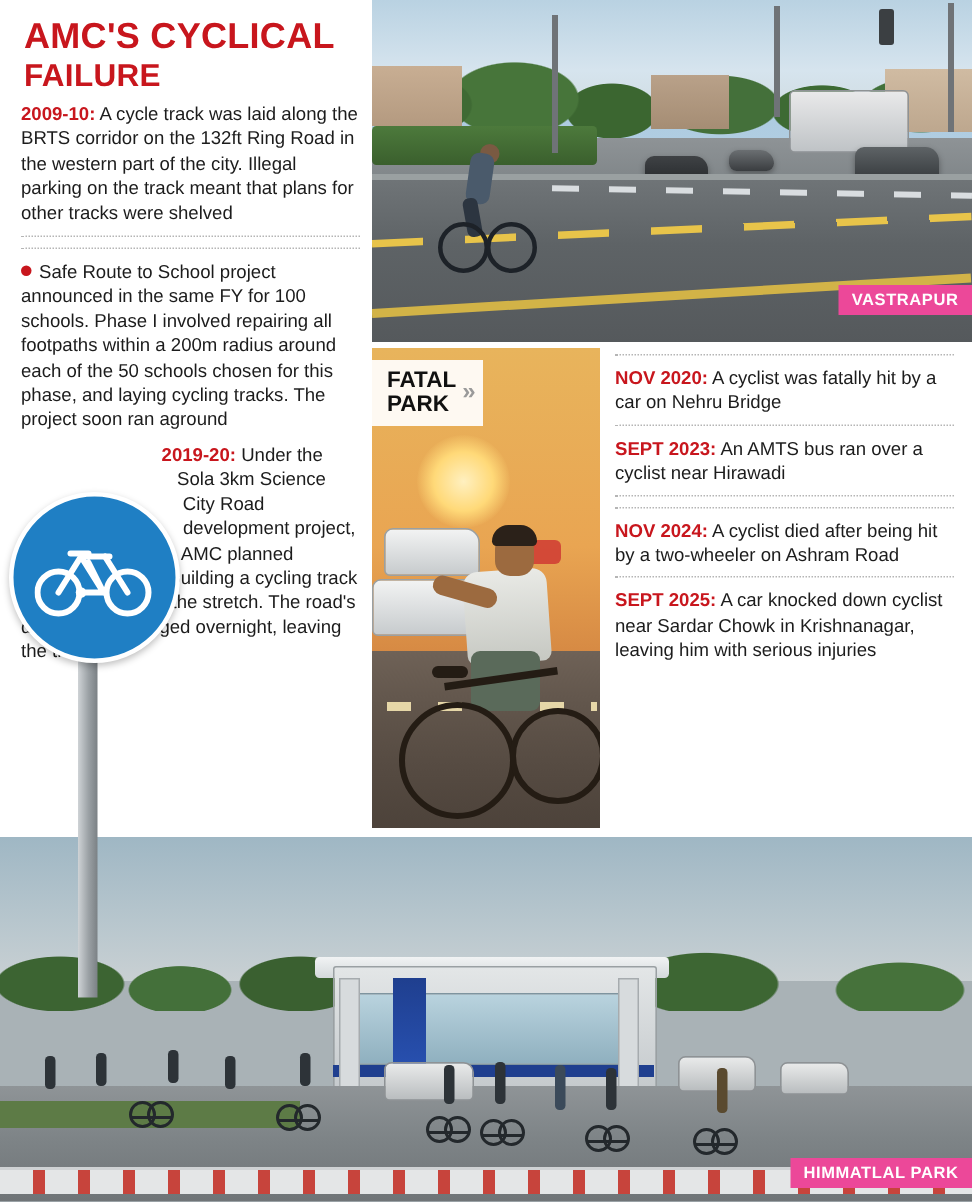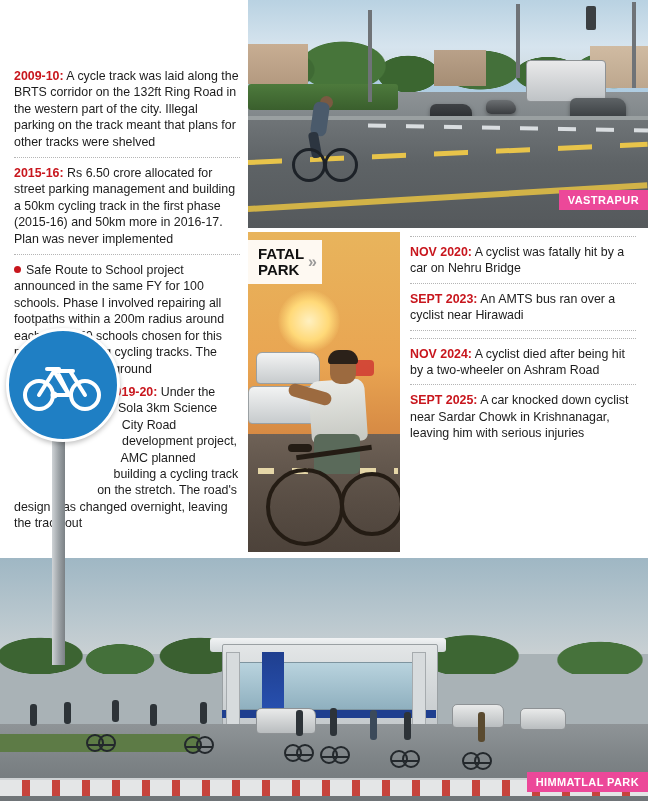--- a/index.html
+++ b/index.html
@@ -466,31 +466,32 @@
       <div class="pt-cyc-leg"></div>
       <div class="pt-wheel w1"></div>
       <div class="pt-wheel w2"></div>
     </div>
   </div>
   <div class="tag tag-vastrapur">VASTRAPUR</div>
 
   <div class="gap-strip"></div>
   <div class="gap-vert"></div>
 
+  <div class="headline">
+    <div>AMC'S CYCLICAL</div>
+    <div class="l2">FAILURE</div>
+  </div>
 
   <div class="left-col">
 
     <p class="para">
       <span class="lead">2009-10:</span><span> A cycle track was laid along the BRTS corridor on the 132ft Ring Road in the western part of the city. Illegal parking on the track meant that plans for other tracks were shelved</span>
     </p>
     <div class="dotted-sep"></div>
 
-    <p class="para">
-      <span class="lead">2015-16:</span><span> Rs 6.50 crore allocated for street parking management and building a 50km cycling track in the first phase (2015-16) and 50km more in 2016-17. Plan was never implemented</span>
-    </p>
     <div class="dotted-sep"></div>
 
     <p class="para">
       <span class="bullet-dot"></span><span>Safe Route to School project announced in the same FY for 100 schools. Phase I involved repairing all footpaths within a 200m radius around each of the 50 schools chosen for this phase, and laying cycling tracks. The project soon ran aground</span>
     </p>
 
     <div class="wrap-shape"></div>
 
     <p class="para">
       <span class="lead">2019-20:</span><span> Under the Sola 3km Science City Road development project, AMC planned building a cycling track on the stretch. The road's design was changed overnight, leaving the track out</span>

